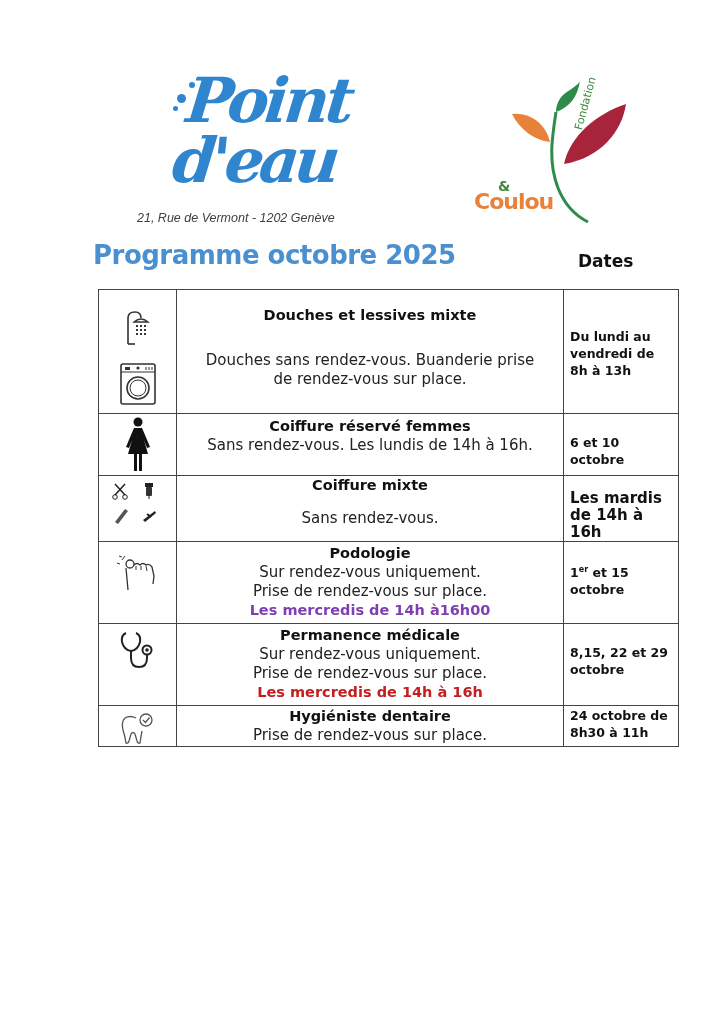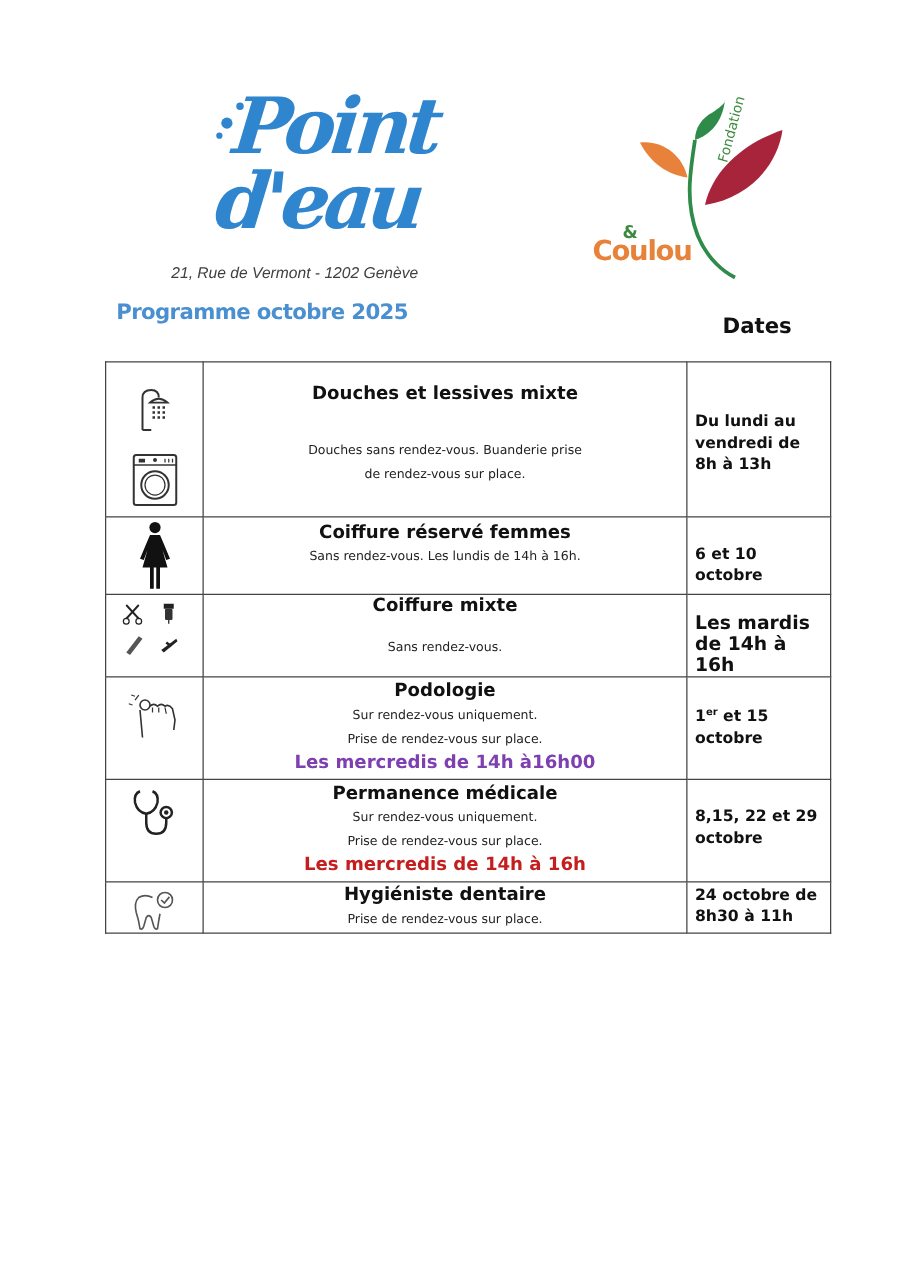--- a/index.html
+++ b/index.html
@@ -10,31 +10,31 @@
     .pd-line2 { left: 38px; top: 56px; font-size: 62px; letter-spacing: -5px; transform: skewX(-6deg); }
     .pd-dot { position: absolute; background: #2f86cf; border-radius: 50%; }
     .pd-address { position: absolute; left: 2px; top: 143px; font-family: "Liberation Sans", sans-serif; font-style: italic; font-size: 12.5px; color: #404040; white-space: nowrap; }
 
     .logo-carrefour { position: absolute; left: 430px; top: 78px; width: 215px; height: 150px; }
     .cr-text1 { position: absolute; left: 8px; top: 78px; font-family: "DejaVu Sans", sans-serif; font-weight: bold; font-size: 24px; color: #a8243a; letter-spacing: -1px; white-space: nowrap; }
     .cr-amp { position: absolute; left: 68px; top: 100px; font-family: "DejaVu Sans", sans-serif; font-weight: bold; font-size: 14px; color: #3c8a3e; }
     .cr-text2 { position: absolute; left: 44px; top: 111px; font-family: "DejaVu Sans", sans-serif; font-weight: bold; font-size: 22px; color: #e8823a; letter-spacing: -1px; }
     .cr-fond { position: absolute; left: 142px; top: 50px; font-size: 11px; color: #3c8a3e; transform: rotate(-75deg); transform-origin: left top; white-space: nowrap; }
 
-    .title { position: absolute; left: 93px; top: 240px; font-family: "DejaVu Sans", sans-serif; font-weight: bold; font-size: 17px; color: #4a90d0; letter-spacing: -0.5px; }
+    .title { position: absolute; left: 93px; top: 240px; font-family: "DejaVu Sans", sans-serif; font-weight: bold; font-size: 26px; color: #4a90d0; letter-spacing: -0.5px; }
     .dates-hdr { position: absolute; left: 578px; top: 251px; font-family: "DejaVu Sans", sans-serif; font-weight: bold; font-size: 17px; color: #111; }
 
-    table.prog { position: absolute; left: 84px; top: 289px; width: 571px; border-collapse: collapse; table-layout: fixed; padding-left: 10px; }
+    table.prog { position: absolute; left: 98px; top: 289px; width: 571px; border-collapse: collapse; table-layout: fixed; padding-left: 10px; }
     table.prog td { border: 1.3px solid #444; padding: 0; vertical-align: top; }
     td.icon-cell { width: 77px; text-align: center; position: relative; }
     td.desc-cell { width: 386px; text-align: center; position: relative; }
     td.date-cell { width: 104px; padding: 0 4px 0 6px !important; font-weight: bold; font-size: 12.5px; line-height: 17px; color: #111; }
 
     .svc-title { font-weight: bold; font-size: 14.5px; line-height: 19px; color: #111; }
-    .svc-line { font-size: 10px; line-height: 19px; color: #222; }
+    .svc-line { font-size: 15px; line-height: 19px; color: #222; }
     .svc-purple { font-weight: bold; font-size: 14.5px; line-height: 19px; color: #7e3fb0; }
     .svc-red { font-weight: bold; font-size: 14.5px; line-height: 19px; color: #c41e1e; }
 
     .ico { display: block; margin: 0 auto; }
     .sup { font-size: 8px; vertical-align: super; text-align: right; }
   </style>
 </head>
 <body>
 
 <div class="logo-pointdeau">

